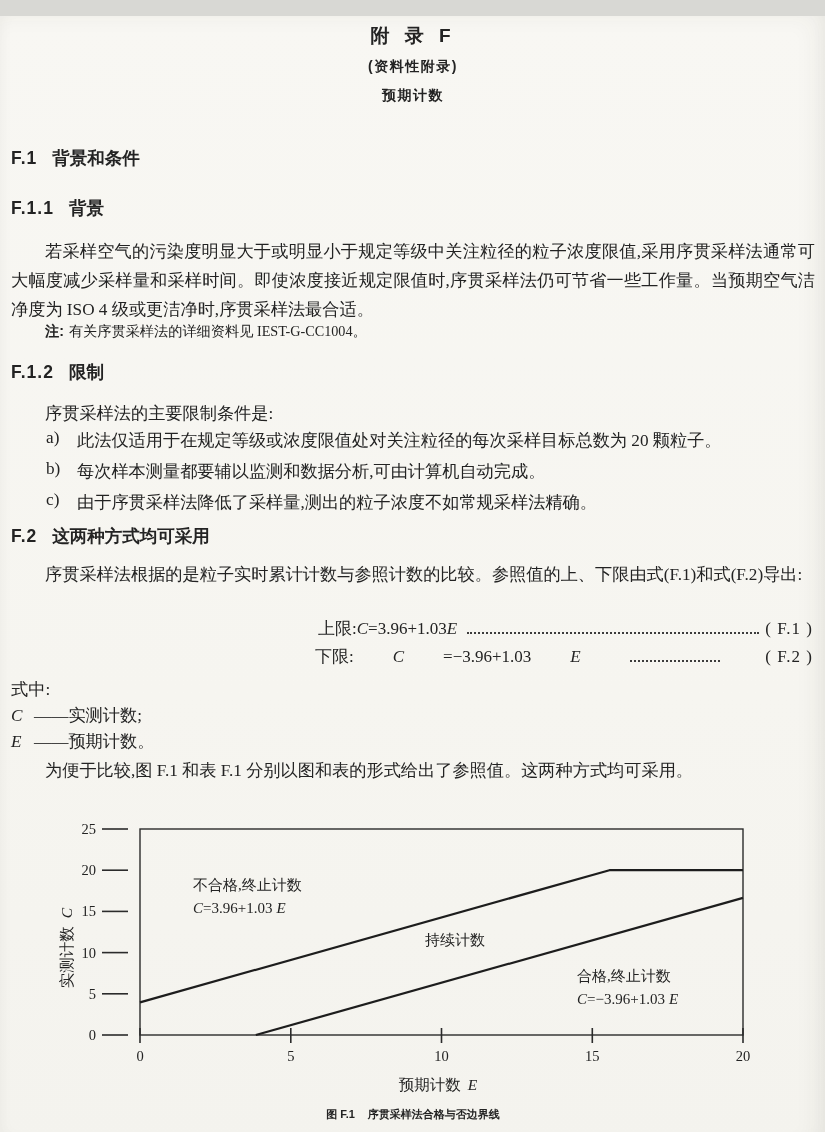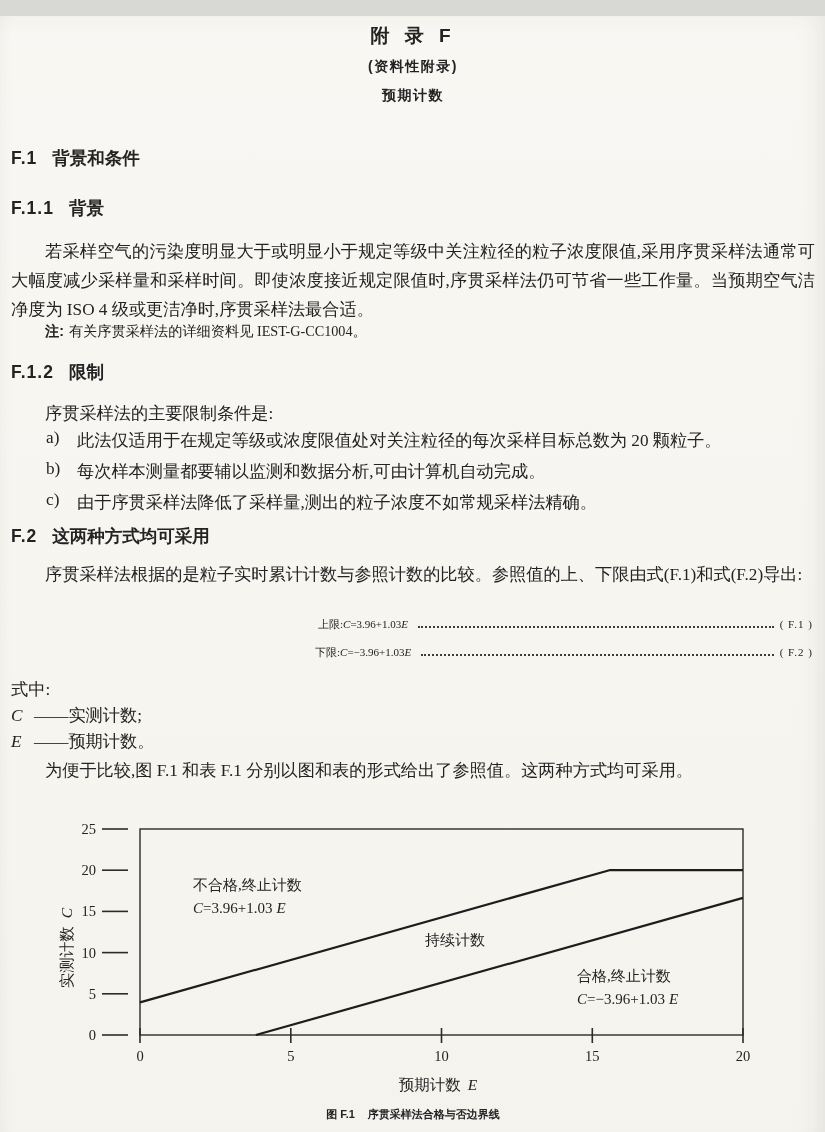--- a/index.html
+++ b/index.html
@@ -19,21 +19,21 @@
   .t1{font-size:19px;letter-spacing:5px;}
   .t2,.t3{font-size:14px;letter-spacing:1.5px;}
   .heading{font-size:17.5px;}
   .heading .hnum{margin-right:15px;letter-spacing:1px;}
   .body-text{font-size:17.2px;line-height:29px;text-align:justify;}
   .indent{ text-indent:34px; }
   .note{font-size:14.2px;padding-left:34px;}
   .note .nlabel{font-family:"Liberation Sans","DejaVu Sans",sans-serif;font-weight:bold;margin-right:5px;}
   .list-item{display:flex;font-size:17.2px;padding-left:35px;}
   .list-item .marker{width:31px;flex:0 0 31px;}
-  .eq-row{position:absolute;right:12px;display:flex;align-items:baseline;font-size:11px;}
+  .eq-row{position:absolute;right:12px;display:flex;align-items:baseline;font-size:17px;}
   .eq-row .var{font-style:italic;}
   .leader{flex:1;height:9px;border-bottom:2.6px dotted #3c3c3c;margin:0 6px 0 10px;}
   .eq-ref{white-space:nowrap;letter-spacing:1px;}
   .def-row{display:flex;font-size:17.2px;align-items:baseline;}
   .def-row .sym{font-style:italic;width:17px;flex:0 0 17px;}
   .def-row .dtext{margin-left:6px;}
   .where{font-size:17.2px;}
   .caption{font-size:11px;}
   .caption .cap-text{margin-left:13px;}
   svg text{font-family:"Liberation Serif","DejaVu Serif",serif;fill:#232323;}
@@ -93,21 +93,21 @@
   <div class="abs body-text indent" style="top:544px;">序贯采样法根据的是粒子实时累计计数与参照计数的比较。参照值的上、下限由式(F.1)和式(F.2)导出:</div>
 
   <div class="eq-row" style="top:601px;left:318px;">
     <span>上限:</span>
       <span class="var">C</span>
       <span>=3.96+1.03</span>
       <span class="var">E</span>
     <span class="leader"></span>
     <span class="eq-ref">( F.1 )</span>
   </div>
-  <div class="eq-row" style="top:629px;left:315px;">
+  <div class="eq-row" style="top:629px;left:315px;gap:39px;">
     <span>下限:</span>
       <span class="var">C</span>
       <span>=−3.96+1.03</span>
       <span class="var">E</span>
     <span class="leader"></span>
     <span class="eq-ref">( F.2 )</span>
   </div>
 
   <div class="abs where" style="top:661px;">式中:</div>
 

